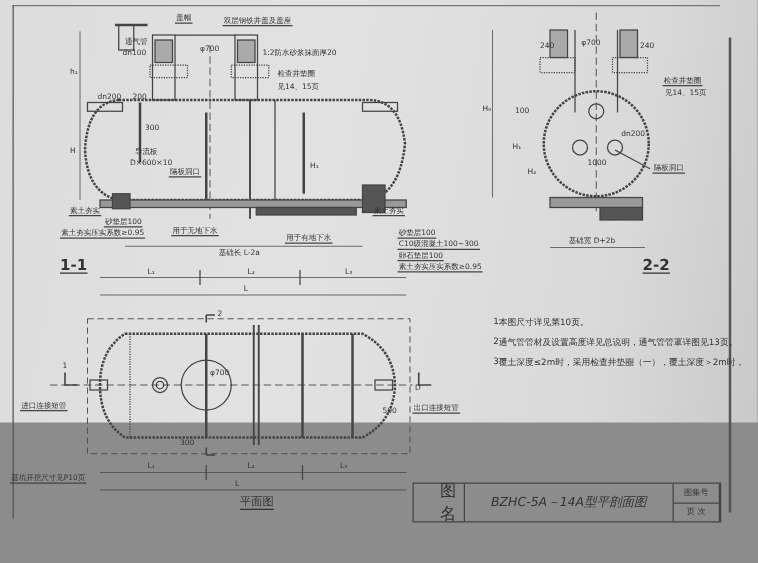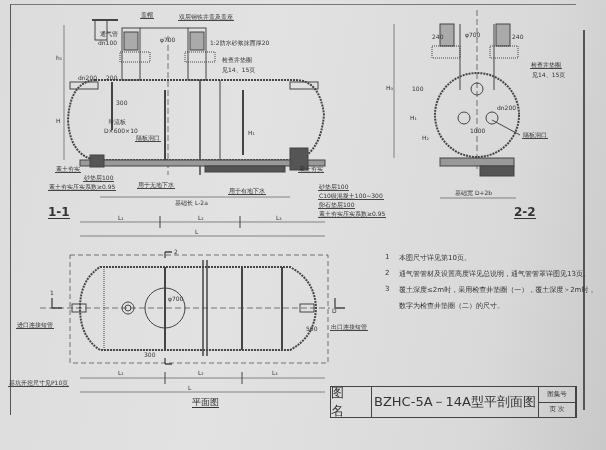--- a/index.html
+++ b/index.html
@@ -1,31 +1,31 @@
 <!DOCTYPE html>
 <html><head>
 <meta charset="utf-8">
 <style>
   html,body{margin:0;padding:0;}
   body{width:606px;height:450px;background:#8c8c8c;overflow:hidden;font-family:"DejaVu Sans",sans-serif;position:relative;}
-  .page{position:absolute;left:0;top:0;width:606px;height:450px;background:linear-gradient(100deg,#dcdcdc 0%,#e2e2e2 40%,#d9d9d9 80%,#c9c9c9 100%);}
+  .page{position:absolute;left:0;top:0;width:606px;height:338px;background:linear-gradient(100deg,#dcdcdc 0%,#e2e2e2 40%,#d9d9d9 80%,#c9c9c9 100%);text-align:right;}
   .frame{position:absolute;left:10px;top:4px;width:565px;height:410px;border-left:1.5px solid #555;border-top:1px solid #777;}
   .rframe{position:absolute;left:583px;top:30px;width:2px;height:380px;background:#555;}
   svg{position:absolute;left:0;top:0;}
   .t{position:absolute;color:#333;white-space:nowrap;line-height:1;}
   .lbl{font-size:6px;}
   .box{border-bottom:1px solid #444;padding:0 1px;}
   .sec{font-size:12px;font-weight:bold;color:#333;border-bottom:1.5px solid #333;}
   .notes{position:absolute;left:385px;top:253px;font-size:7px;color:#333;}
   .notes .title{font-size:8px;margin-bottom:6px;margin-left:0px;}
   .note{display:flex;margin-bottom:6px;}
   .note .n{width:14px;}
   .tb{position:absolute;left:330px;top:386px;width:245px;height:30px;border:1.2px solid #444;display:flex;font-size:8px;color:#333;}
   .tb .c1{width:40px;border-right:1px solid #444;display:flex;align-items:center;justify-content:center;font-size:13px;letter-spacing:6px;}
-  .tb .c2{flex:1;border-right:1px solid #444;display:flex;align-items:center;justify-content:center;font-size:13px;}
+  .tb .c2{flex:1;border-right:1px solid #444;display:flex;align-items:center;justify-content:center;font-size:10px;font-style:italic;}
   .tb .c3{width:36px;border-right:1px solid #444;display:flex;flex-direction:column;}
   .tb .c4{width:44px;display:flex;flex-direction:column;}
   .tb .cell{flex:1;display:flex;align-items:center;justify-content:center;font-size:6.5px;}
   .tb .cell+.cell{border-top:1px solid #444;}
 </style>
 </head>
 <body>
 
 <div class="page">
   <div class="frame"></div>
@@ -185,24 +185,20 @@
         <span>本图尺寸详见第10页。</span>
       </div>
     <div class="note">
         <span class="n">2</span>
         <span>通气管管材及设置高度详见总说明，通气管管罩详图见13页。</span>
       </div>
     <div class="note">
         <span class="n">3</span>
         <span>覆土深度≤2m时，采用检查井垫圈（一），覆土深度＞2m时，</span>
       </div>
-    <div class="note">
-        <span class="n"></span>
-        <span>数字为检查井垫圈（二）的尺寸。</span>
-      </div>
   </div>
 
   <div class="tb">
     <div class="c1">图 名</div>
     <div class="c2">BZHC-5A－14A型平剖面图</div>
     <div class="c3">
       <div class="cell">图集号</div>
       <div class="cell">页  次</div>
     </div>
   </div>

